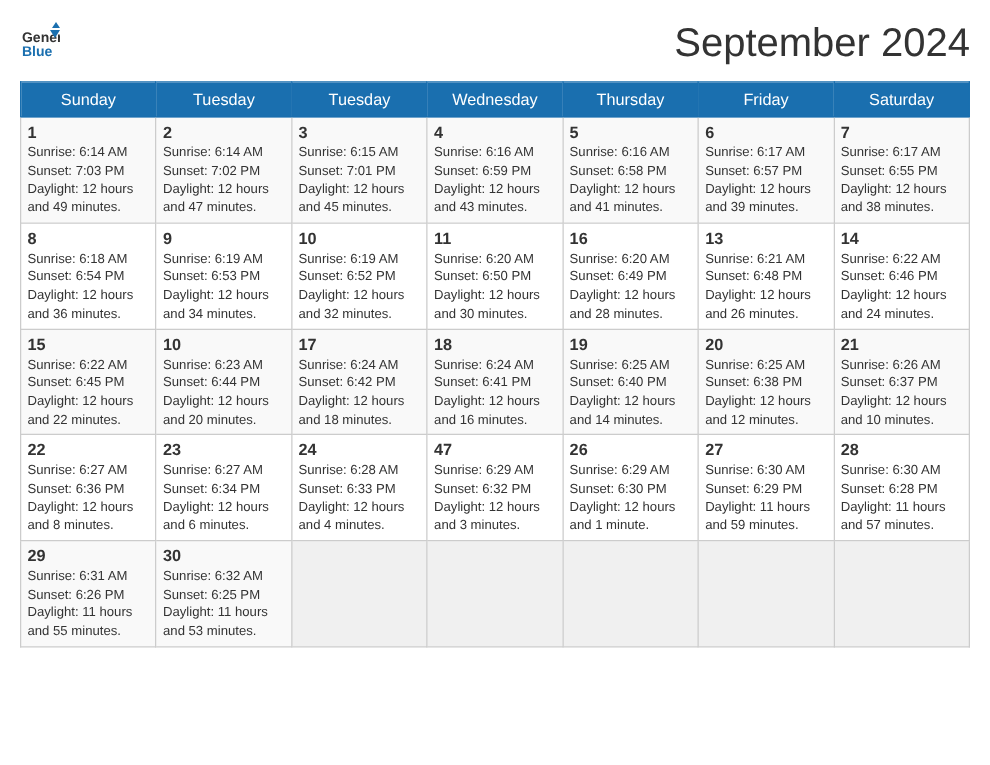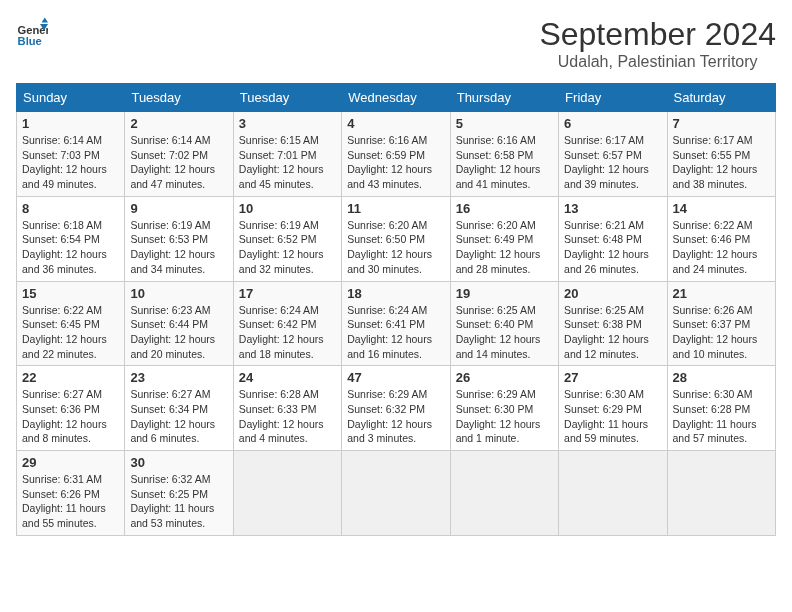--- a/index.html
+++ b/index.html
@@ -19,40 +19,40 @@
     .logo {
       display: flex;
       align-items: center;
       gap: 4px;
     }
     .logo-icon {
       width: 32px;
       height: 32px;
     }
     .title-block {
-      text-align: center;
+      text-align: left;
     }
     .month-title {
       font-size: 32px;
       color: #333;
       font-weight: normal;
     }
     .subtitle {
       font-size: 16px;
       color: #555;
     }
     table {
       width: 100%;
       border-collapse: collapse;
       font-size: 11px;
     }
     thead tr th {
       background: #1a6faf;
       color: #fff;
-      text-align: left;
+      text-align: center;
       padding: 6px 6px;
       font-size: 13px;
       font-weight: normal;
       border: 1px solid #1a6faf;
     }
     tbody tr td {
       vertical-align: top;
       border: 1px solid #ccc;
       padding: 4px 5px;
       width: 14.28%;
@@ -85,21 +85,20 @@
   <div class="logo">
     <svg class="logo-icon" viewBox="0 0 40 40">
       <text x="2" y="22" font-size="14" font-weight="bold" fill="#333">General</text>
       <text x="2" y="36" font-size="14" font-weight="bold" fill="#1a6faf">Blue</text>
       <polygon points="32,8 40,8 36,2" fill="#1a6faf"></polygon>
       <polygon points="30,10 40,10 35,18" fill="#1a6faf"></polygon>
     </svg>
   </div>
   <div class="title-block">
     <div class="month-title">September 2024</div>
-    <div class="subtitle">Udalah, Palestinian Territory</div>
   </div>
 </div>
 
 <table>
   <thead>
     <tr>
       <th>Sunday</th>
       <th>Tuesday</th>
       <th>Tuesday</th>
       <th>Wednesday</th>

